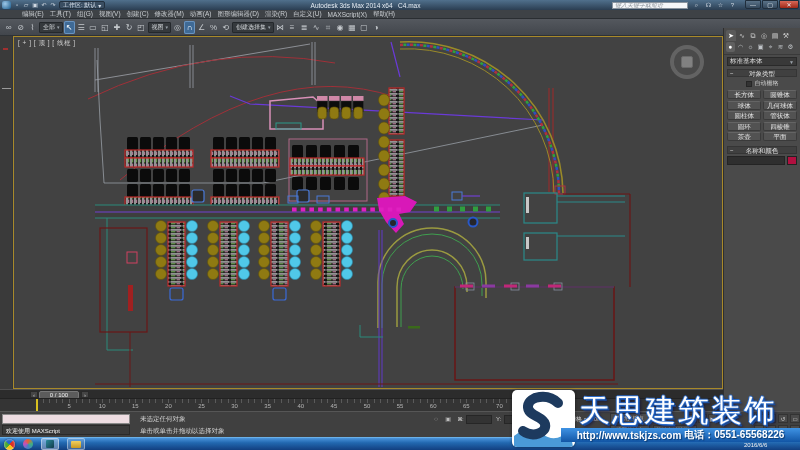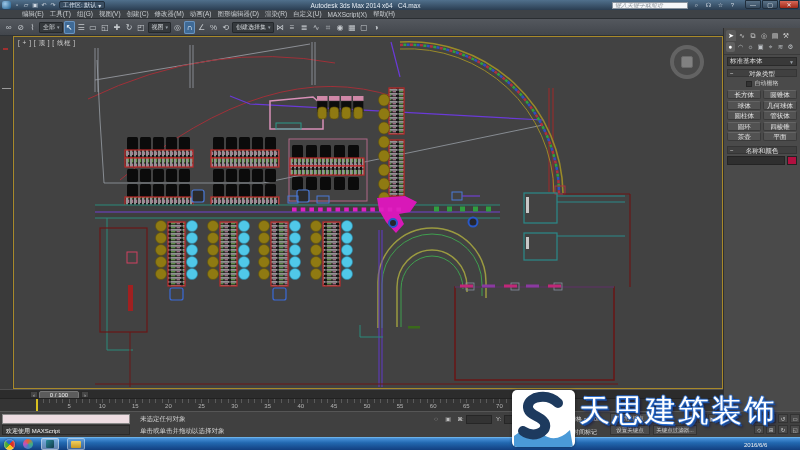--- a/index.html
+++ b/index.html
@@ -555,14 +555,18 @@
 </div>
 
 <div id="watermark">
   <div id="wlogo">
     <svg width="63" height="57" viewBox="0 0 63 57">
       <path d="M2,46 Q16,34 30,44 T58,40 L61,57 L2,57 Z" fill="#4a9ad8"></path>
       <path d="M46,13 C36,3 17,6 16,16 C15,26 31,26 33,34 C35,43 21,48 11,41" stroke="#1d3a5e" stroke-width="10" fill="none" stroke-linecap="round"></path>
     </svg>
   </div>
   <div id="wbrand">天思建筑装饰</div>
+  <div id="wstrip">
+    <span>http://www.tskjzs.com</span>
+    <span>电话：0551-65568226</span>
+  </div>
   <div id="wdate">2016/6/6</div>
 </div>
 
 </body></html>

